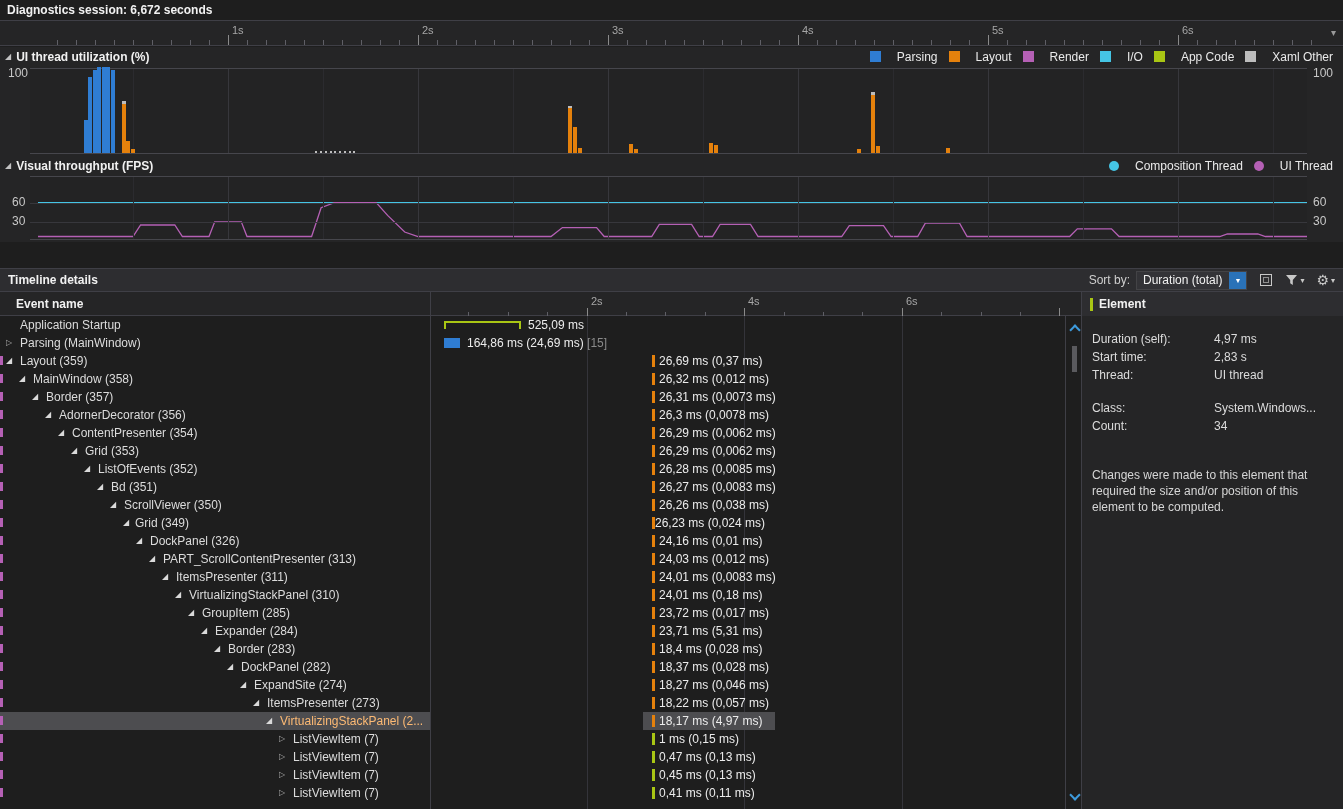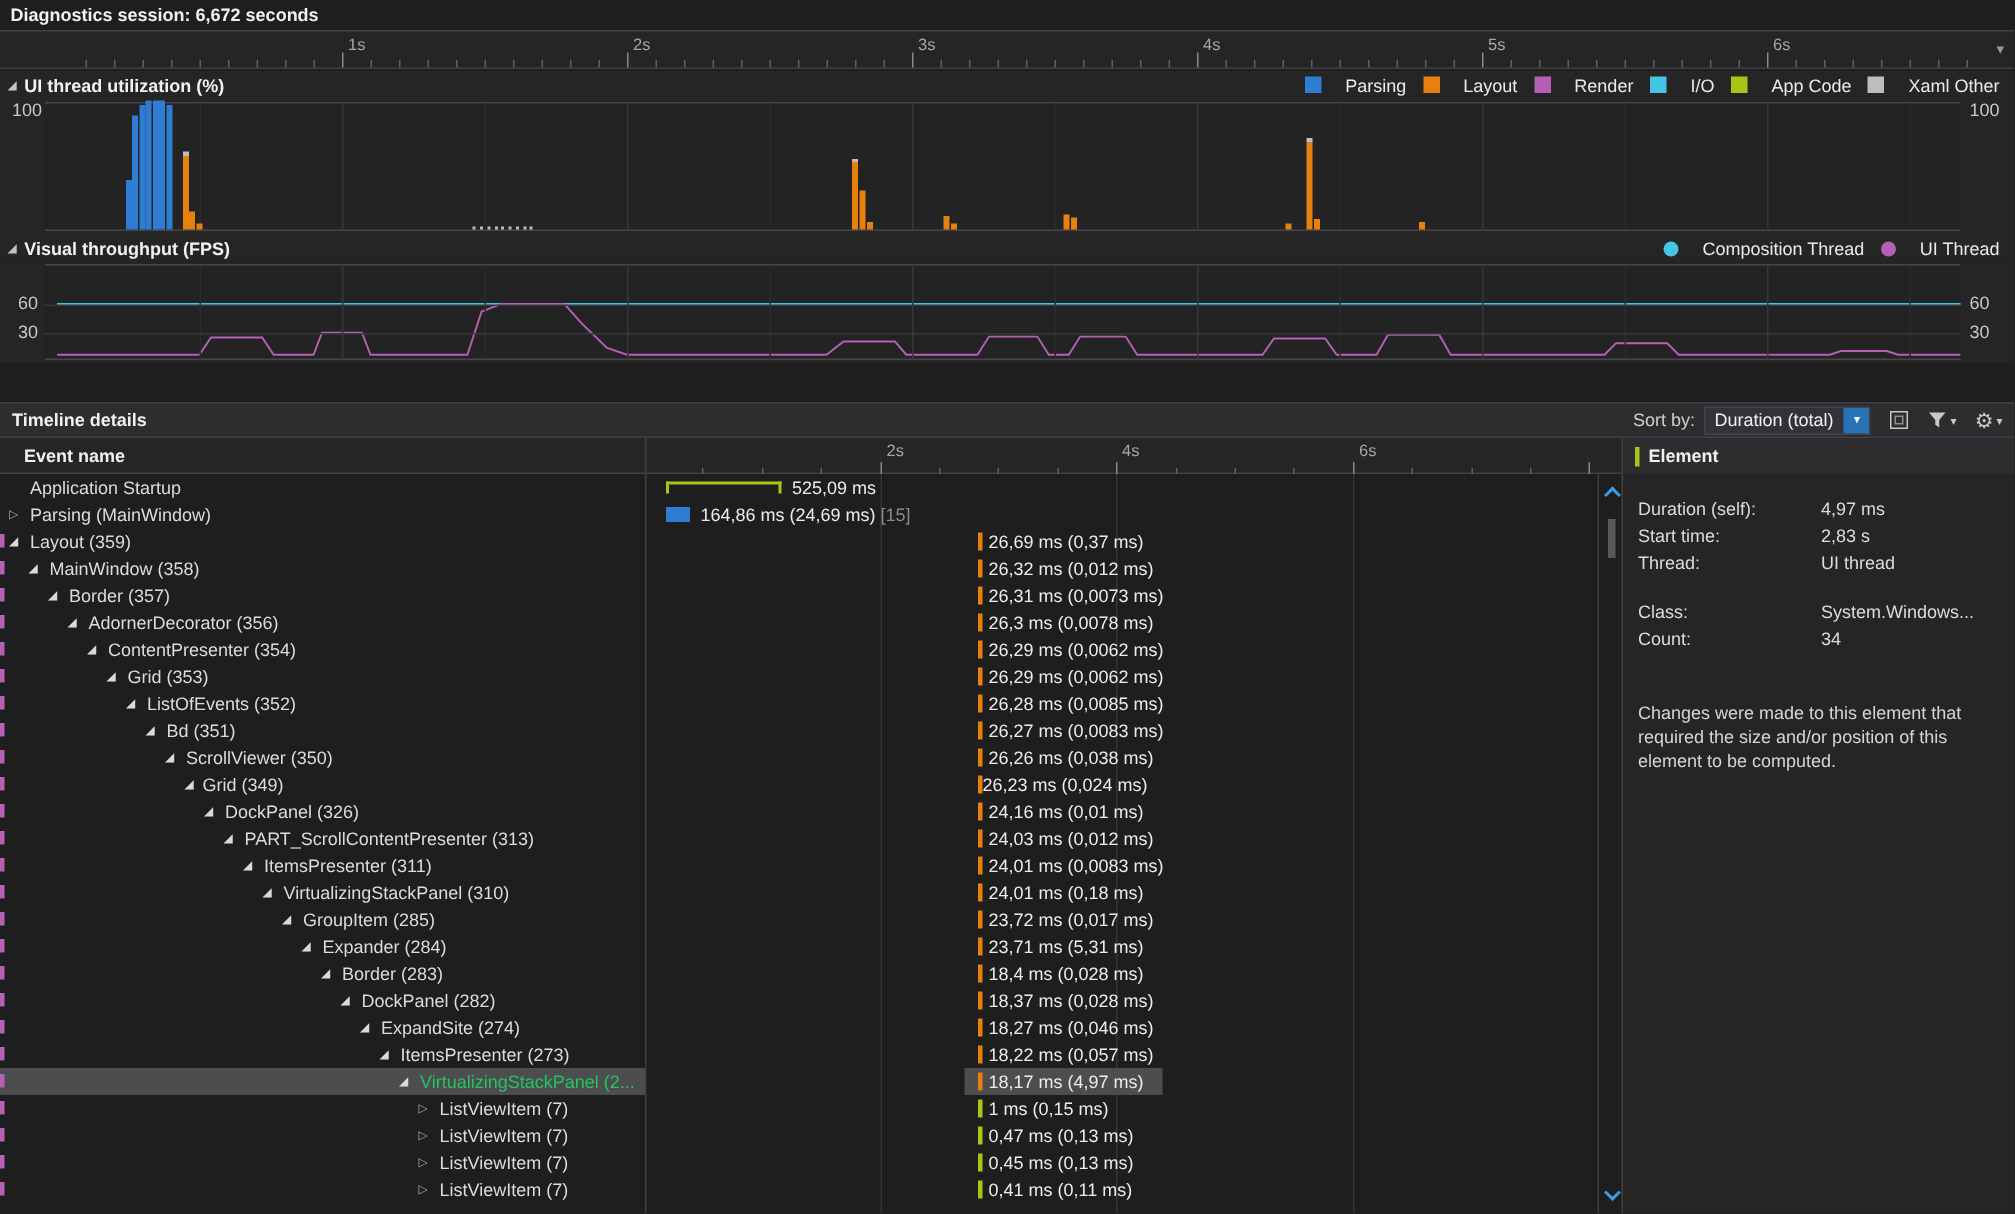--- a/index.html
+++ b/index.html
@@ -57,21 +57,21 @@
   #rows-area{left:0;right:0;top:316px;bottom:0}
   #tree-col{left:0;top:0;width:430px;height:100%;overflow:hidden}
   #timeline-col{left:430px;top:0;width:635px;height:100%;border-left:1px solid #3f3f46;overflow:hidden}
   #scroll-col{left:1065px;top:0;width:16px;height:100%;border-left:1px solid #3f3f46}
   #right-panel{left:1081px;top:0;width:262px;height:100%;background:#252526;border-left:1px solid #3f3f46}
   #left-strip{left:0;top:0;width:4px;height:100%;z-index:5}
   .strip-dash{position:absolute;left:0;width:3px;height:9px}
   .vline{position:absolute;top:0;bottom:0;width:1px;background:#34343a}
   .trow{position:absolute;left:0;width:100%;height:18px;line-height:18px;white-space:nowrap}
   .trow.selected{background:#4d4d50}
-  .trow.selected .rowlabel{color:#22c55e}
+  .trow.selected .rowlabel{color:#fdba74}
   .expander{position:absolute;top:0;line-height:18px;font-size:8px;color:#dadada}
   .expander.closed{color:#a8a8a8}
   .rowlabel{position:absolute;top:0;color:#dcdcdc}
   .bartick{position:absolute;top:3px;width:3px;height:12px}
   .barsolid{position:absolute;top:4px;height:10px}
   .barbracket{position:absolute;top:5px;height:8px;border:2px solid;border-bottom:none}
   .bartext{position:absolute;top:0;line-height:18px;color:#ececec;white-space:nowrap}
   .barextra{color:#8a8a8a}
   .selbox{position:absolute;top:0;height:18px;background:#4d4d50}
   

